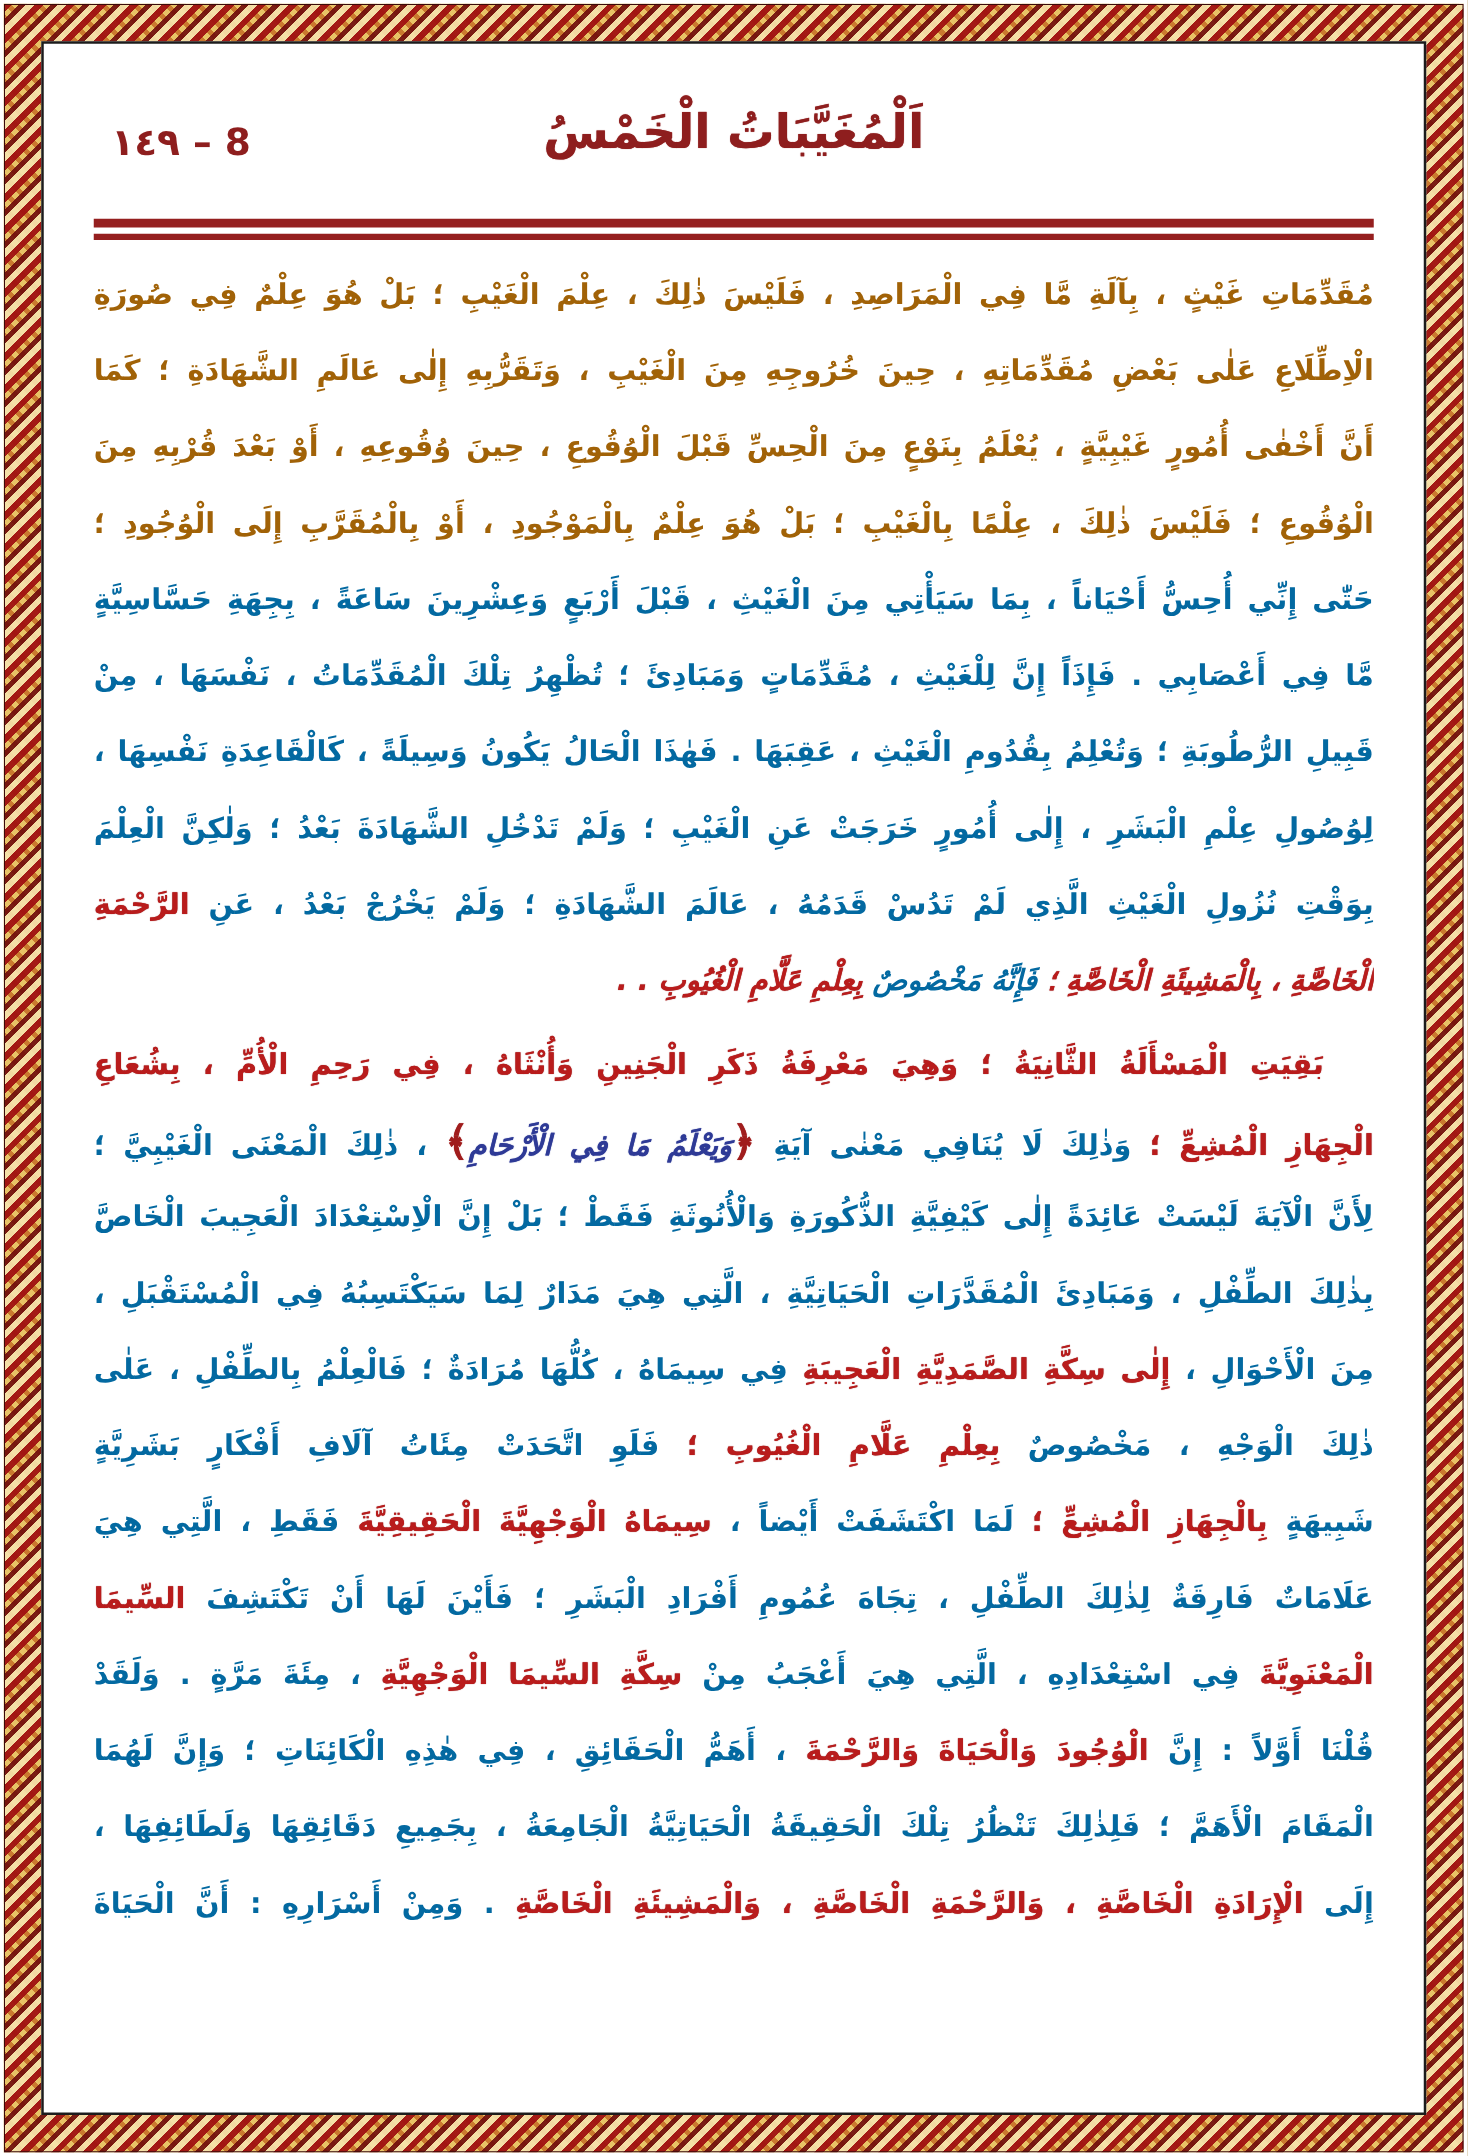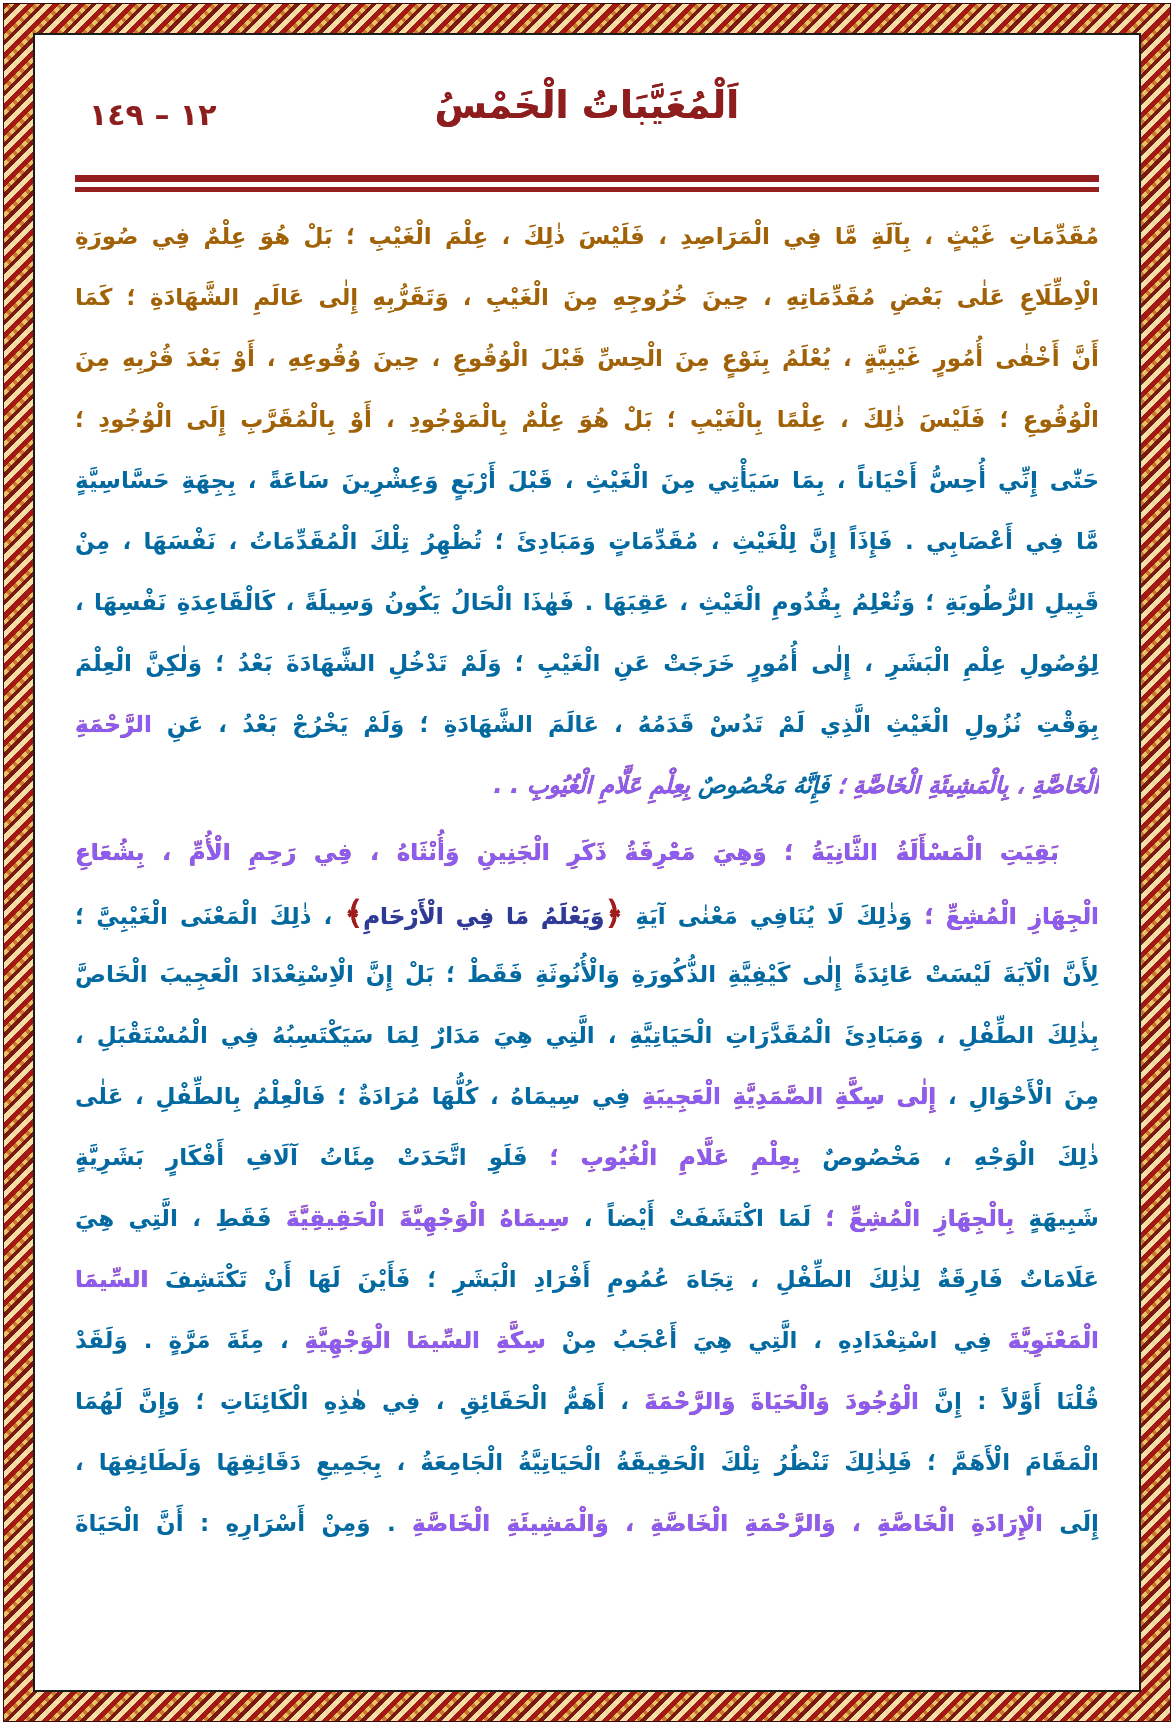--- a/index.html
+++ b/index.html
@@ -44,31 +44,31 @@
   .line{
     line-height:61px;max-height:61px;overflow:hidden;
     text-align:justify;text-align-last:justify;
     white-space:normal;
   }
   .line.no-just{text-align:left;text-align-last:right;font-style:italic;}
   .line.indent::before{content:"";display:inline-block;width:40px;}
   .para2{margin-top:6px;}
   .seg-black{color:#0369a1;}
   .seg-red{color:#a16207;}
-  .seg-redbold{color:#8b5cf6;text-shadow:0 0 .7px #8e1e1e;}
-  .seg-verse{color:#2e3a96;text-shadow:0 0 .7px #2e3a96;}
+  .seg-redbold{color:#b91c1c;text-shadow:0 0 .7px #8e1e1e;}
+  .seg-verse{color:#2e3a96;text-shadow:0 0 .7px #2e3a96;font-style:italic;}
   .seg-bracket{color:#a01d1d;font-size:32px;text-shadow:0 0 .6px #a01d1d;}
 </style>
 </head>
 <body>
 
 <div class="frame">
   <div class="page">
     <div class="hdr">
-      <div class="pagenum">١٢ – ١٤٩</div>
+      <div class="pagenum">8 – ١٤٩</div>
       <h1 class="title">اَلْمُغَيَّبَاتُ الْخَمْسُ</h1>
     </div>
     <div class="rule">
       <div class="r1"></div>
       <div class="r2"></div>
     </div>
     <div class="bodytext">
         <div class="line"><span class="seg-red">مُقَدِّمَاتِ غَيْثٍ ، بِآلَةِ مَّا فِي الْمَرَاصِدِ ، فَلَيْسَ ذٰلِكَ ، عِلْمَ الْغَيْبِ ؛ بَلْ هُوَ عِلْمٌ فِي صُورَةِ</span></div>
         <div class="line"><span class="seg-red">الْاِطِّلَاعِ عَلٰى بَعْضِ مُقَدِّمَاتِهِ ، حِينَ خُرُوجِهِ مِنَ الْغَيْبِ ، وَتَقَرُّبِهِ إِلٰى عَالَمِ الشَّهَادَةِ ؛ كَمَا</span></div>
         <div class="line"><span class="seg-red">أَنَّ أَخْفٰى أُمُورٍ غَيْبِيَّةٍ ، يُعْلَمُ بِنَوْعٍ مِنَ الْحِسِّ قَبْلَ الْوُقُوعِ ، حِينَ وُقُوعِهِ ، أَوْ بَعْدَ قُرْبِهِ مِنَ</span></div>

